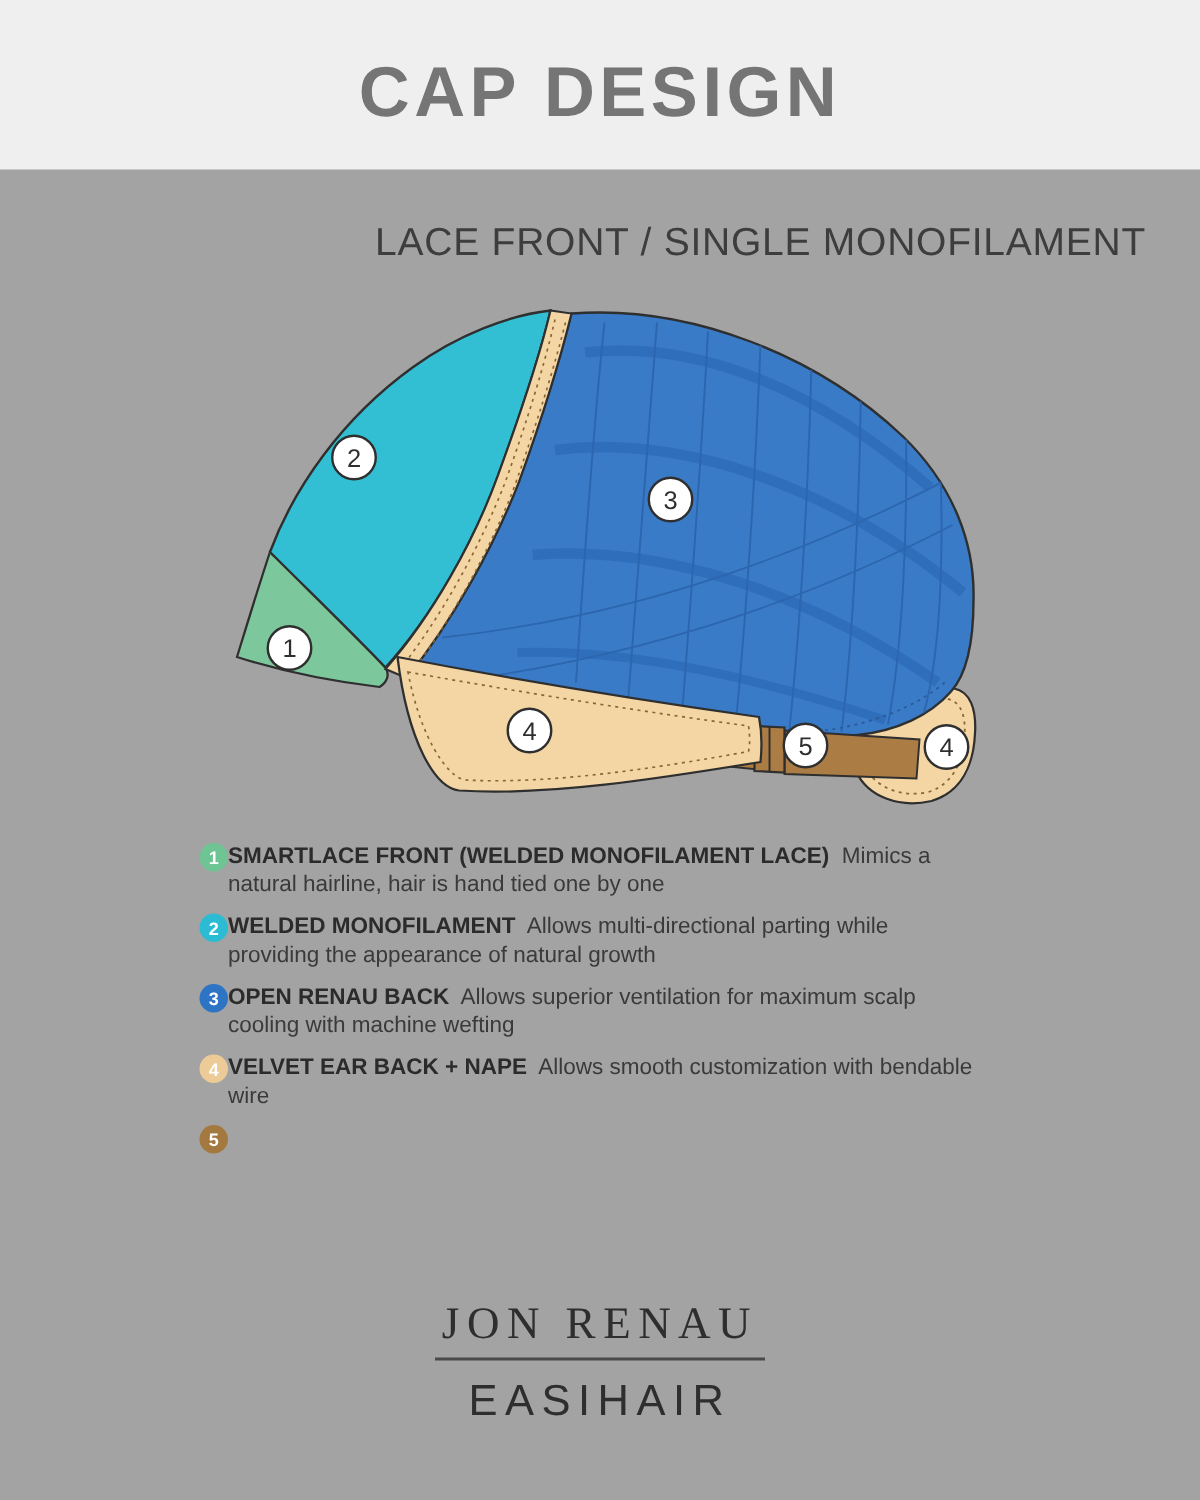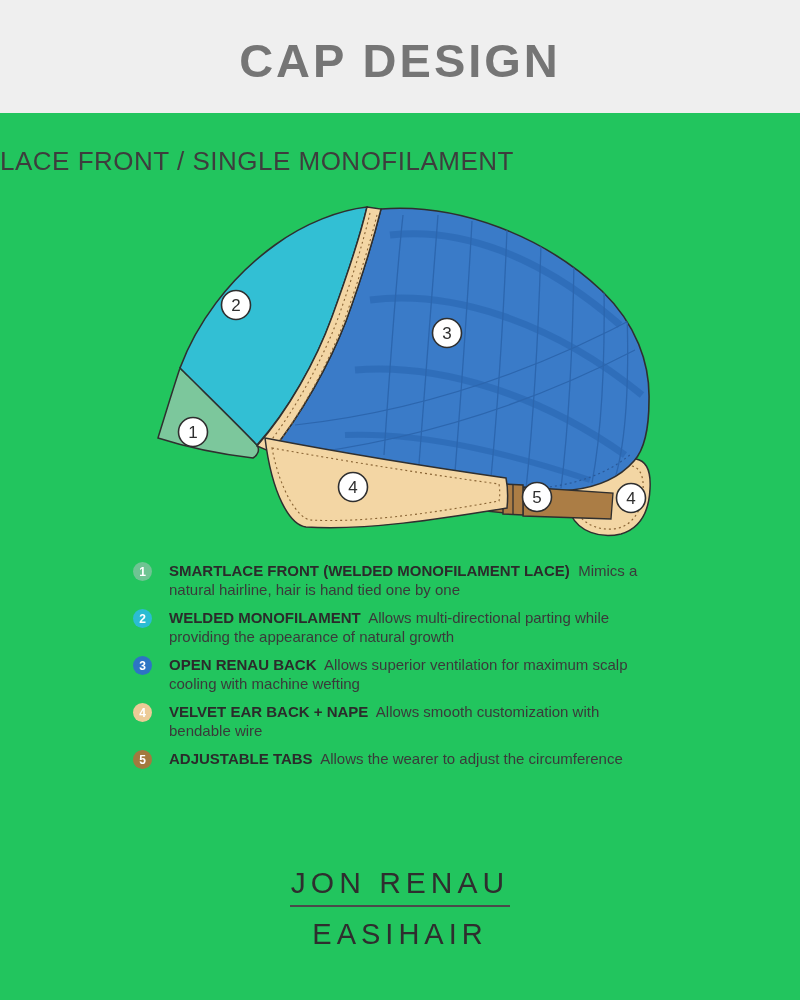--- a/index.html
+++ b/index.html
@@ -1,33 +1,33 @@
 <!DOCTYPE html>
 <html><head>
 <meta charset="utf-8">
 <style>
   * { margin: 0; padding: 0; box-sizing: border-box; }
   html, body { width: 800px; background: #ffffff; font-family: "Liberation Sans", sans-serif; }
-  .page { position: relative; width: 800px; height: 1000px; background: #22c55e; overflow: hidden; }
+  .page { position: relative; width: 800px; height: 1000px; background: #a3a3a3; overflow: hidden; }
 
   .header-band { position: absolute; top: 0; left: 0; width: 800px; height: 113px; background: #efefef; display: flex; align-items: center; justify-content: center; }
   .header-title { font-size: 47px; font-weight: bold; letter-spacing: 3px; color: #757575; padding-top: 8px; }
 
-  .subtitle { position: absolute; top: 146px; left: 0; width: 764px; text-align: left; font-size: 26px; color: #3d3d3d; letter-spacing: 0.5px; font-weight: 400; }
+  .subtitle { position: absolute; top: 146px; left: 0; width: 764px; text-align: right; font-size: 26px; color: #3d3d3d; letter-spacing: 0.5px; font-weight: 400; }
 
   .diagram { position: absolute; top: 195px; left: 120px; width: 560px; height: 350px; }
 
   .legend { position: absolute; top: 561px; left: 133px; width: 530px; }
   .legend-item { display: flex; align-items: flex-start; margin-bottom: 9px; }
   .legend-dot { flex: 0 0 auto; width: 19px; height: 19px; border-radius: 50%; margin-top: 1px; color: #ffffff; font-size: 12px; font-weight: bold; display: flex; align-items: center; justify-content: center; }
-  .legend-text { margin-left: 17px; font-size: 15px; line-height: 19px; color: #3a3a3a; width: 499px; }
+  .legend-text { margin-left: 0; font-size: 15px; line-height: 19px; color: #3a3a3a; width: 499px; }
   .legend-title { font-weight: bold; color: #2b2b2b; }
 
   .footer { position: absolute; top: 866px; left: 0; width: 800px; text-align: center; color: #2e2e2e; }
-  .footer-brand { font-size: 30px; letter-spacing: 5px; }
+  .footer-brand { font-size: 30px; letter-spacing: 5px; font-family: Liberation Serif, serif; }
   .footer-rule { width: 220px; border-top: 2px solid #4a4a4a; margin: 5px auto 4px auto; }
   .footer-subbrand { font-size: 29px; letter-spacing: 5px; margin-top: 11px; }
 
   svg text.marker-num { font-family: "Liberation Sans", sans-serif; font-size: 17px; fill: #2f2f2f; text-anchor: middle; }
 </style>
 </head>
 <body>
 
 <div class="page">
 
@@ -136,21 +136,20 @@
     <div class="legend-item">
       <div class="legend-dot" style="background: rgb(45, 116, 196);">3</div>
       <div class="legend-text"><span class="legend-title">OPEN RENAU BACK</span>&nbsp; <span>Allows superior ventilation for maximum scalp cooling  with machine wefting</span></div>
     </div>
     <div class="legend-item">
       <div class="legend-dot" style="background: rgb(236, 203, 151);">4</div>
       <div class="legend-text"><span class="legend-title">VELVET EAR BACK + NAPE</span>&nbsp; <span>Allows smooth customization with bendable wire</span></div>
     </div>
     <div class="legend-item">
       <div class="legend-dot" style="background: rgb(163, 121, 63);">5</div>
-      <div class="legend-text"><span class="legend-title">ADJUSTABLE TABS</span>&nbsp; <span>Allows the wearer to adjust the circumference</span></div>
     </div>
   </div>
 
   <div class="footer">
     <div class="footer-brand">JON RENAU</div>
     <div class="footer-rule"></div>
     <div class="footer-subbrand">EASIHAIR</div>
   </div>
 
 </div>

